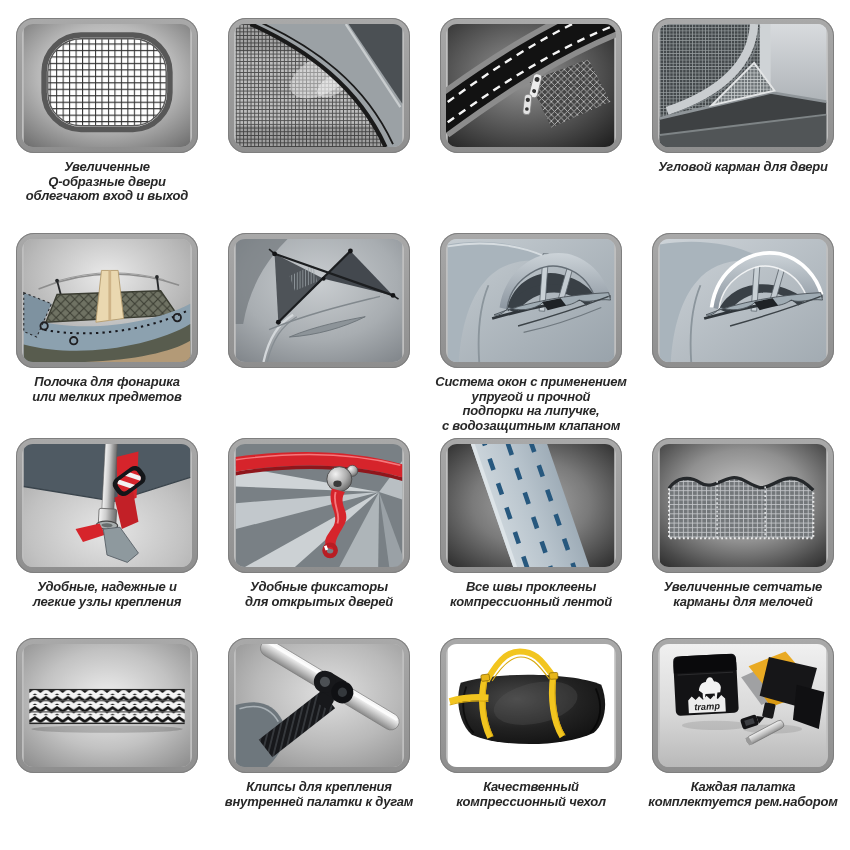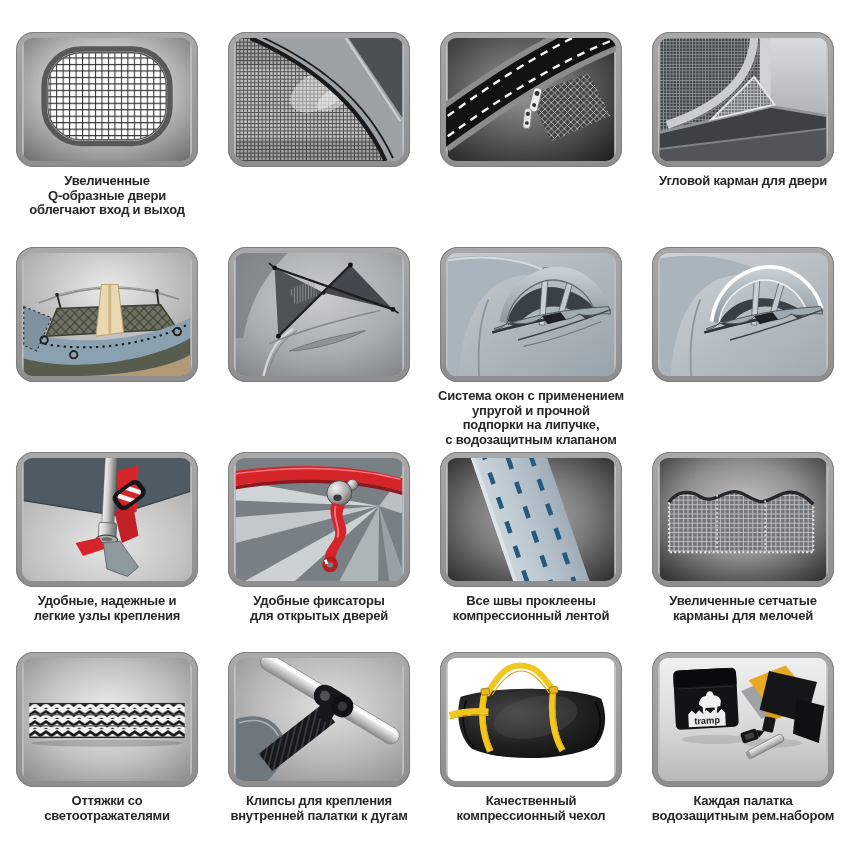--- a/index.html
+++ b/index.html
@@ -7,21 +7,22 @@
     width:850px; height:850px;
     background:#ffffff;
     font-family:"Liberation Sans", sans-serif;
     overflow:hidden;
   }
   .grid {
     display:grid;
     grid-template-columns:repeat(4, 212px);
     grid-template-rows:215px 205px 200px 190px;
     justify-content:center;
-    padding-top:32px;
+    padding-top:18px;
+    font-style:italic;
   }
   figure.cell { margin:0; display:flex; flex-direction:column; align-items:center; }
   .tile {
     width:182px; height:135px;
     box-sizing:border-box;
     padding:6px;
     border-radius:18px;
     background:linear-gradient(180deg,#a9a9a9,#8e8e8e);
     box-shadow:inset 0 0 0 1px #7f7f7f;
   }
@@ -204,20 +205,22 @@
           <path d="M2,93 C 54,110 128,102 178,77" stroke="#17171c" stroke-width="2.2" stroke-dasharray="2.5 4.5" fill="none"></path>
           <polygon points="0,58 30,70 14,106 0,100" fill="#7e92a0" stroke="#2b2d30" stroke-width="1.2" stroke-dasharray="2.5 3"></polygon>
           <circle cx="22" cy="94" r="4" stroke="#1f1f22" stroke-width="2" fill="none"></circle>
           <circle cx="166" cy="85" r="4" stroke="#1f1f22" stroke-width="2" fill="none"></circle>
           <circle cx="54" cy="110" r="4" stroke="#1f1f22" stroke-width="2" fill="none"></circle>
           <path d="M0,114 C 60,130 140,116 180,92 L180,133 L0,133 Z" fill="#585c4e"></path>
           <path d="M66,133 C 120,131 160,122 180,110 L180,133 Z" fill="#b39a77"></path>
         </svg>
       </div>
     </div>
+    <figcaption class="caption">Полочка для фонарика
+или мелких предметов</figcaption>
   </figure>
 
   <figure class="cell">
     <div class="tile">
       <div class="tile-inner">
         <svg viewBox="0 0 180 133">
           <defs>
             <radialGradient id="t6bg" cx="50%" cy="35%" r="85%">
               <stop offset="0" stop-color="#c9cdd0"></stop>
                 <stop offset="0.55" stop-color="#a8adb1"></stop>
@@ -495,22 +498,20 @@
           <rect x="6" y="48.6" width="168" height="1.6" fill="#262626"></rect>
           <rect x="6" y="50" width="168" height="11" fill="url(#t13braid)"></rect>
           <rect x="6" y="61" width="168" height="1.4" fill="#1a1a1a"></rect>
           <rect x="6" y="62" width="168" height="11" fill="url(#t13braid)"></rect>
           <rect x="6" y="73" width="168" height="1.4" fill="#1a1a1a"></rect>
           <rect x="6" y="74" width="168" height="11" fill="url(#t13braid)"></rect>
           <rect x="6" y="85" width="168" height="1.6" fill="#262626"></rect>
         </svg>
       </div>
     </div>
-    <figcaption class="caption">Оттяжки со
-светоотражателями</figcaption>
   </figure>
 
   <figure class="cell">
     <div class="tile">
       <div class="tile-inner">
         <svg viewBox="0 0 180 133">
           <defs>
             <radialGradient id="t14bg" cx="55%" cy="40%" r="78%">
               <stop offset="0" stop-color="#e0e0e0"></stop>
                 <stop offset="0.55" stop-color="#b9b9b9"></stop>
@@ -625,16 +626,16 @@
           </g>
           <rect x="112" y="64" width="12" height="16" rx="2" fill="#18181a" transform="rotate(12 118 72)"></rect>
           <g transform="rotate(-28 112 96)">
             <rect x="92" y="92" width="44" height="9" rx="4" fill="url(#t16tube)" stroke="#787878" stroke-width="0.8"></rect>
             <rect x="92" y="92" width="4" height="9" fill="#9a9a9a"></rect>
           </g>
         </svg>
       </div>
     </div>
     <figcaption class="caption">Каждая палатка
-водозащитным рем.набором</figcaption>
+комплектуется рем.набором</figcaption>
   </figure>
 
 </div>
 
 </body></html>

